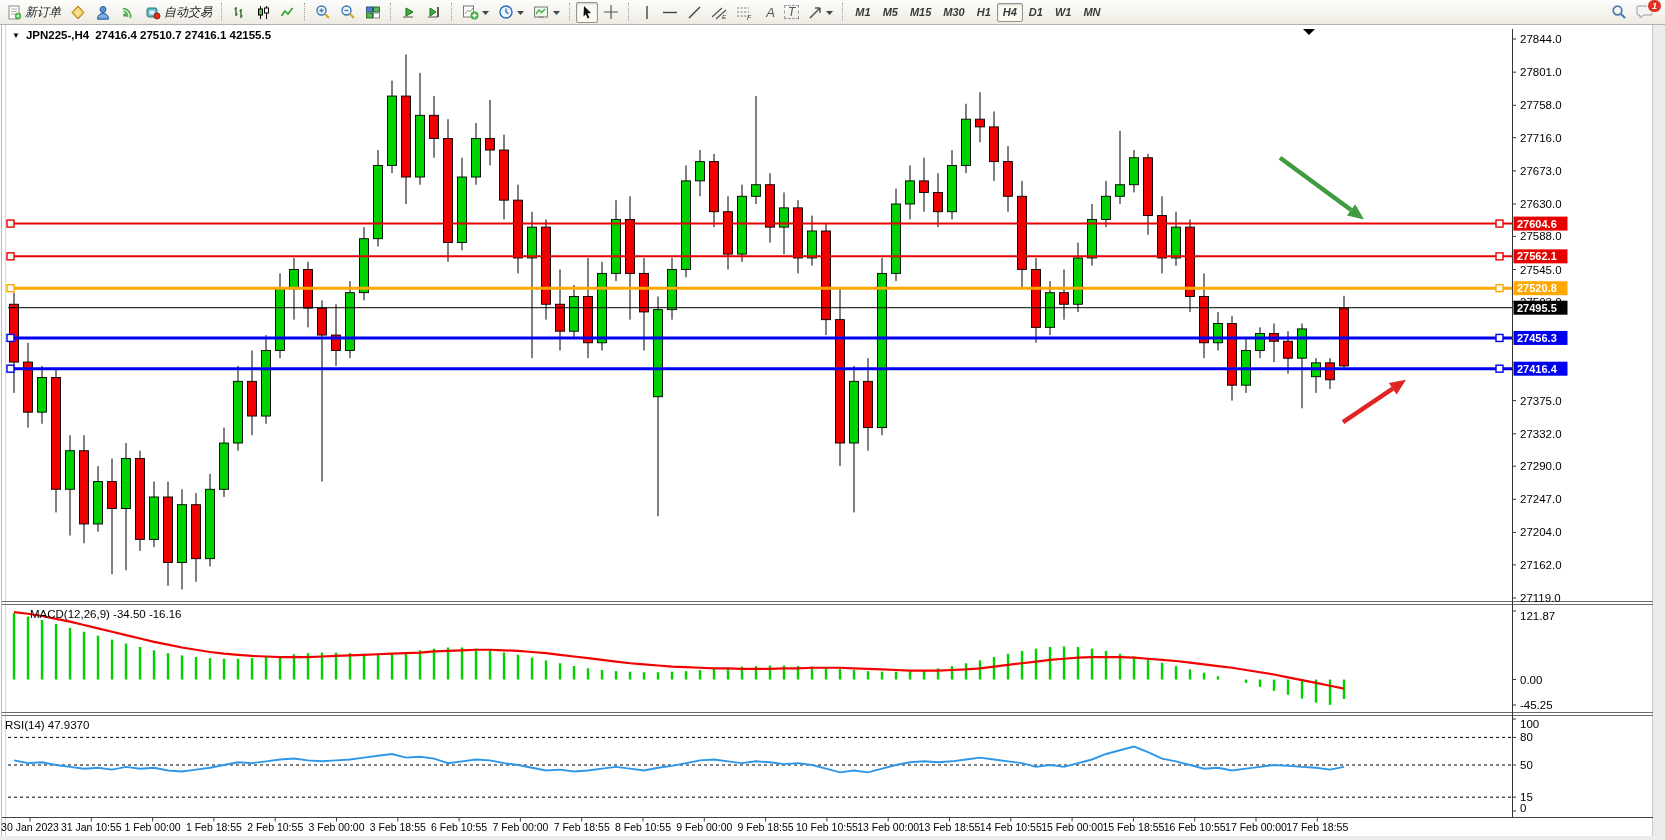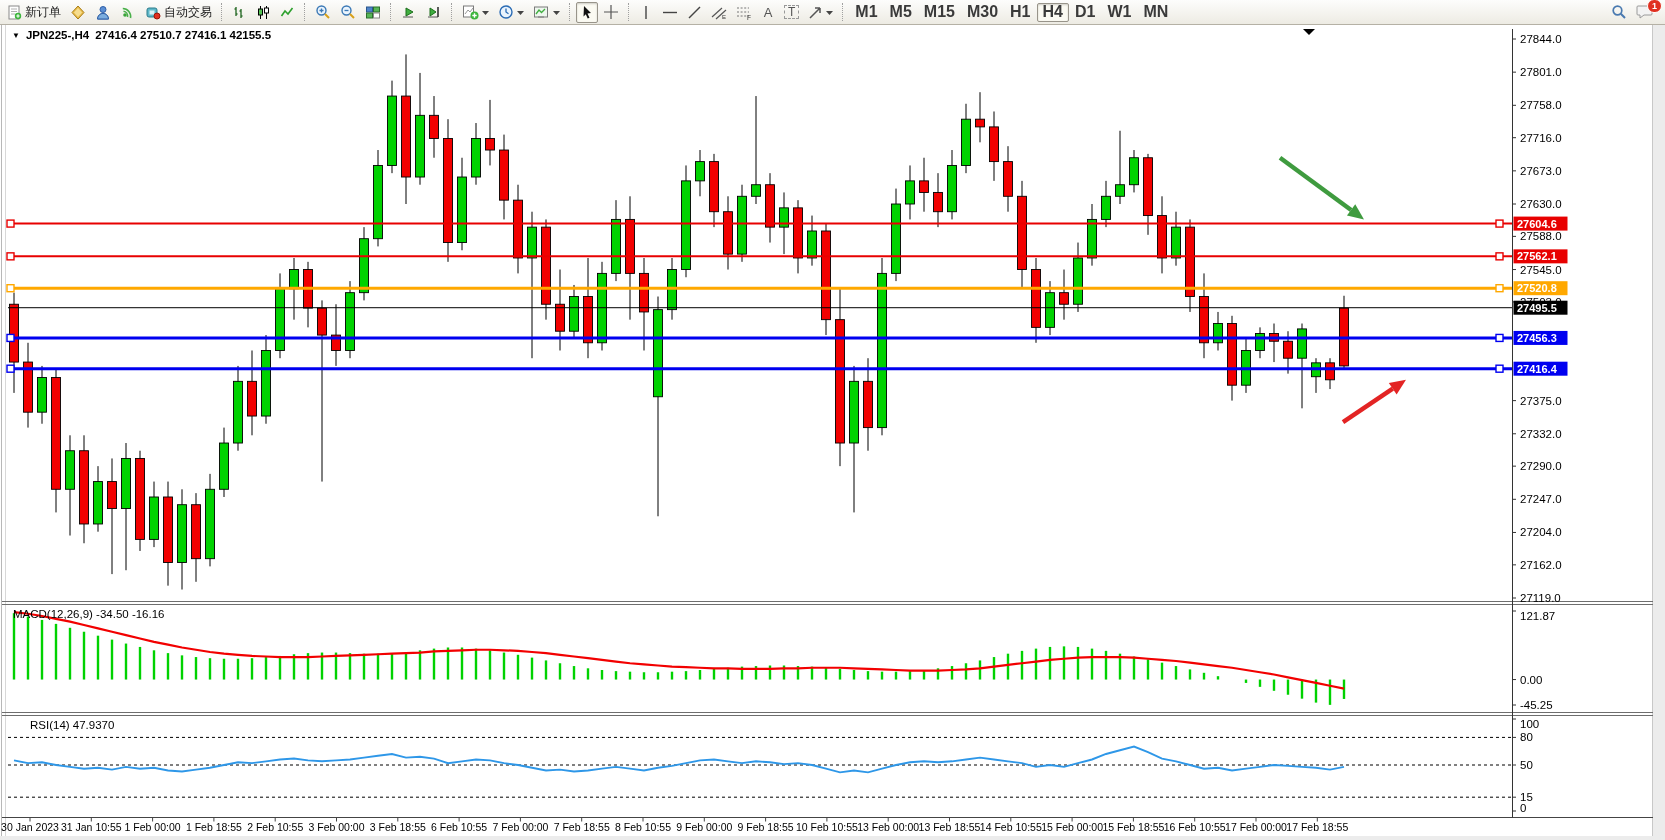--- a/index.html
+++ b/index.html
@@ -1,32 +1,32 @@
 <!DOCTYPE html>
 <html><head>
 <meta charset="utf-8">
 <style>
   html,body{margin:0;padding:0;}
   body{width:1665px;height:840px;font-family:"Liberation Sans",sans-serif;background:#fff;overflow:hidden;position:relative;}
   
   .toolbar{height:25px;background:linear-gradient(#fdfdfc,#edebe3);border-bottom:1px solid #b5b1a5;display:flex;align-items:center;padding:0 3px;gap:1px;box-sizing:border-box;}
-  .tbtn{height:21px;min-width:22px;display:flex;align-items:center;justify-content:center;gap:3px;padding:0 3px;border:1px solid transparent;border-radius:2px;font-size:12px;color:#1a1a1a;cursor:default;box-sizing:border-box;}
+  .tbtn{height:21px;min-width:22px;display:flex;align-items:center;justify-content:flex-end;gap:3px;padding:0 3px;border:1px solid transparent;border-radius:2px;font-size:12px;color:#1a1a1a;cursor:default;box-sizing:border-box;font-style:italic;}
   .tbtn.pressed{border:1px solid #98948a;background:#fbfaf2;box-shadow:inset 0 1px 2px rgba(0,0,0,.18);}
   .sep{width:1px;height:18px;border-left:1px dotted #a0a0a0;margin:0 4px;}
-  .tf{font-size:16px;font-weight:700;color:#3a3a3a;padding:0 5px;height:19px;}
+  .tf{font-size:11px;font-weight:700;color:#3a3a3a;padding:0 5px;height:19px;}
   .spacer{flex:1;}
   .glyph{font-size:13px;color:#333;line-height:1;}
   .chatwrap{position:relative;}
   .countbadge{position:absolute;top:-4px;right:-5px;background:#e03020;color:#fff;border-radius:8px;font-size:9px;font-weight:700;padding:1px 4px;border:1px solid #fff;}
   
   .chart-area{position:absolute;top:25px;left:0;width:1665px;height:815px;background:#fff;}
   .overlay{position:absolute;font-size:11.5px;color:#000;white-space:nowrap;z-index:5;}
   #chart-title-overlay{left:12px;top:4px;font-weight:700;display:flex;align-items:center;gap:6px;}
-  #macd-overlay{left:13px;top:583px;}
-  #rsi-overlay{left:30px;top:694px;}
+  #macd-overlay{left:30px;top:583px;}
+  #rsi-overlay{left:5px;top:694px;}
   .tri{font-size:8px;color:#000;}
   svg text{font-family:"Liberation Sans",sans-serif;}
 </style>
 </head>
 <body>
 
 <div class="toolbar">
   <div class="tbtn">
     <svg width="15" height="15" viewBox="0 0 15 15">
         <rect x="2" y="1" width="10" height="13" fill="#fff" stroke="#8a8a8a"></rect>

